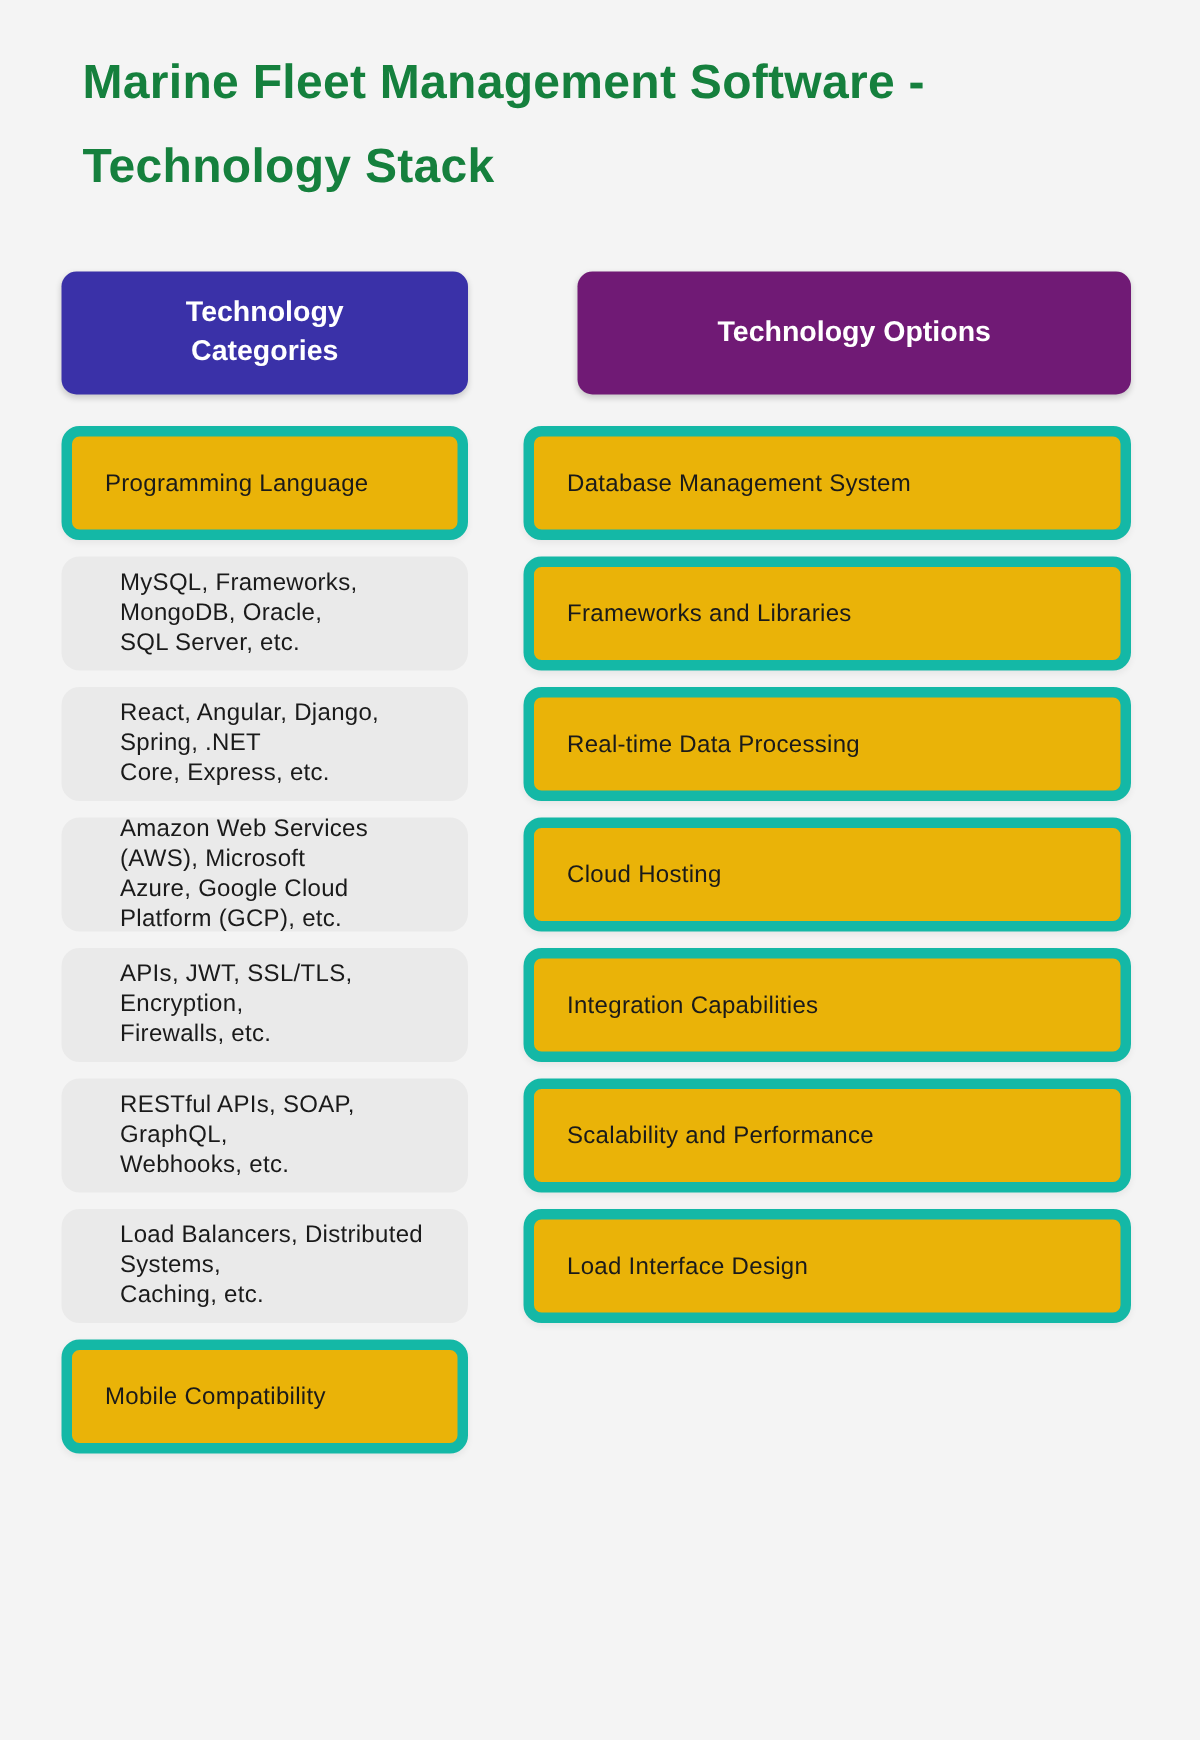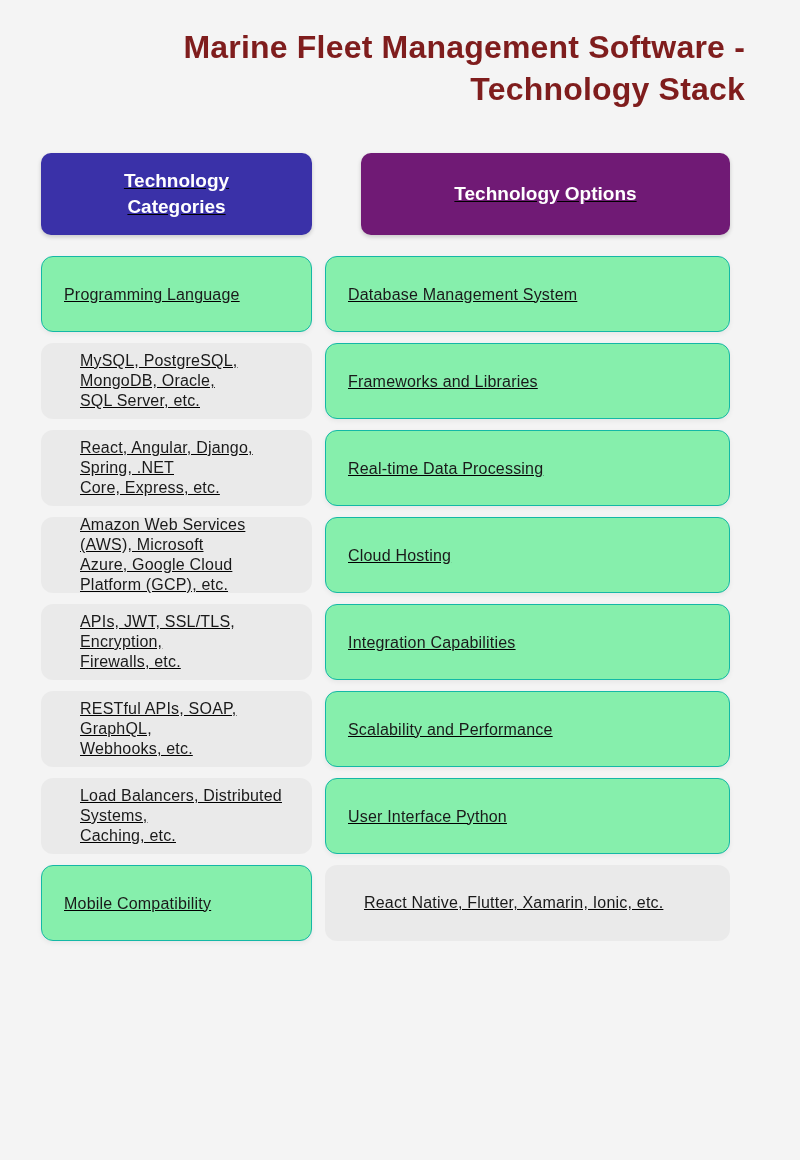--- a/index.html
+++ b/index.html
@@ -7,35 +7,34 @@
     width: 800px; height: 1160px;
     background: #F4F4F4;
     font-family: "Liberation Sans", "DejaVu Sans", sans-serif;
     overflow: hidden;
   }
   .page { width: 800px; height: 1160px; position: relative; }
 
   .title {
     margin: 26px auto 0 auto;
     max-width: 690px;
-    text-align: right;
+    text-align: left;
     font-size: 32px;
-    line-height: 42px;
+    line-height: 56px;
     font-weight: 700;
-    color: #7f1d1d;
+    color: #15803d;
     letter-spacing: 0.2px;
   }
 
   .table-wrap { margin: 43px 0 0 41px; width: 709px; }
 
   .grid {
     display: grid;
     grid-template-columns: 271px 405px;
-    column-gap: 13px;
-    text-decoration: underline;
+    column-gap: 37px;
   }
   .grid.headers { grid-auto-rows: 82px; margin-bottom: 21px; }
   .grid.rows   { grid-auto-rows: 76px; row-gap: 11px; }
 
   .hdr {
     border-radius: 10px;
     display: flex;
     align-items: center;
     justify-content: center;
     text-align: center;
@@ -49,22 +48,22 @@
   .hdr-opt { background: #701a75; padding: 0 20px; margin-left: 36px; }
 
   .cell {
     border-radius: 12px;
     display: flex;
     align-items: center;
     font-size: 16px;
     color: #1a1a1a;
   }
   .cell.cat {
-    background: #86efac;
-    border: 1px solid #14b8a6;
+    background: #eab308;
+    border: 7px solid #14b8a6;
     box-shadow: 0 2px 5px rgba(0,0,0,0.06);
     padding-left: 22px;
     padding-right: 10px;
     line-height: 21px;
     letter-spacing: 0.2px;
   }
   .cell.opt {
     background: #EAEAEA;
     padding-left: 39px;
     padding-right: 14px;
@@ -84,21 +83,21 @@
 
     <div class="grid headers">
       <div class="hdr hdr-cat">Technology Categories</div>
       <div class="hdr hdr-opt">Technology Options</div>
     </div>
 
     <div class="grid rows">
       <div class="cell cat">Programming Language</div>
 
       <div class="cell cat">Database Management System</div>
-      <div class="cell opt">MySQL, PostgreSQL, MongoDB, Oracle,
+      <div class="cell opt">MySQL, Frameworks, MongoDB, Oracle,
 SQL Server, etc.</div>
 
       <div class="cell cat">Frameworks and Libraries</div>
       <div class="cell opt">React, Angular, Django, Spring, .NET
 Core, Express, etc.</div>
 
       <div class="cell cat">Real-time Data Processing</div>
 
       <div class="cell opt">Amazon Web Services (AWS), Microsoft
 Azure, Google Cloud Platform (GCP), etc.</div>
@@ -108,20 +107,19 @@
 Firewalls, etc.</div>
 
       <div class="cell cat">Integration Capabilities</div>
       <div class="cell opt">RESTful APIs, SOAP, GraphQL,
 Webhooks, etc.</div>
 
       <div class="cell cat">Scalability and Performance</div>
       <div class="cell opt">Load Balancers, Distributed Systems,
 Caching, etc.</div>
 
-      <div class="cell cat">User Interface Python</div>
+      <div class="cell cat">Load Interface Design</div>
 
       <div class="cell cat">Mobile Compatibility</div>
-      <div class="cell opt">React Native, Flutter, Xamarin, Ionic, etc.</div>
     </div>
 
   </div>
 </div>
 
 </body></html>

